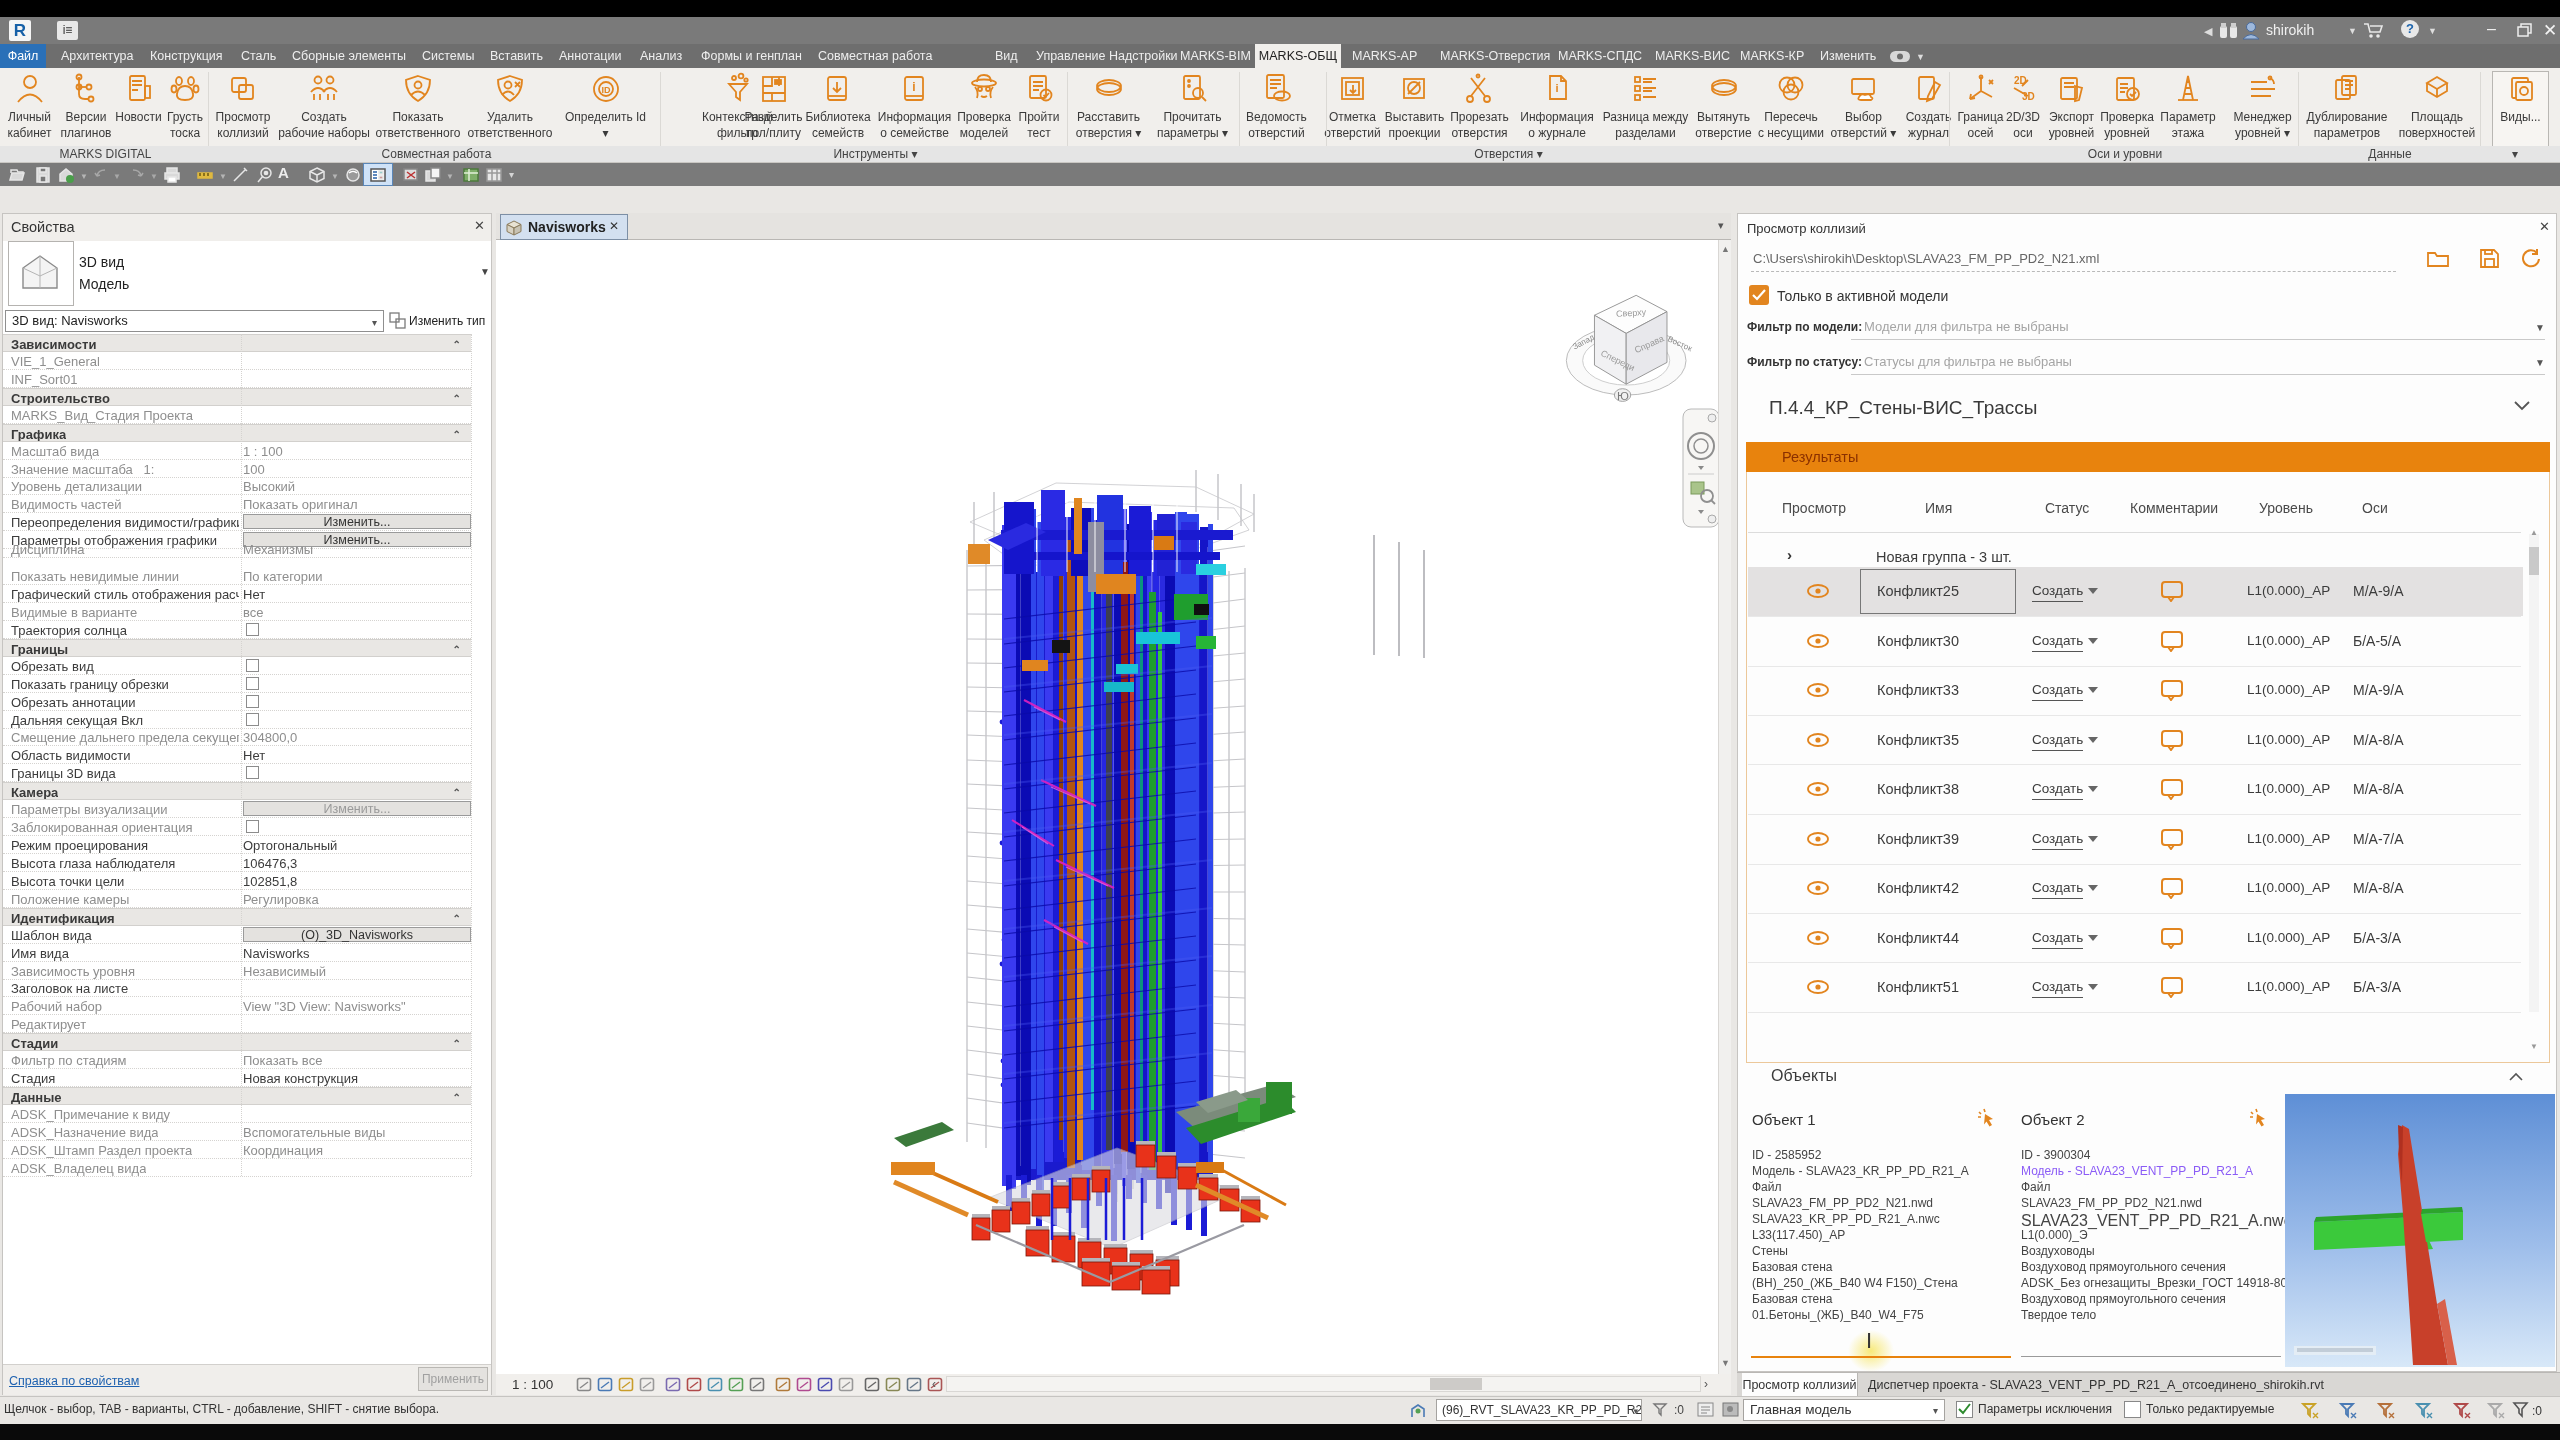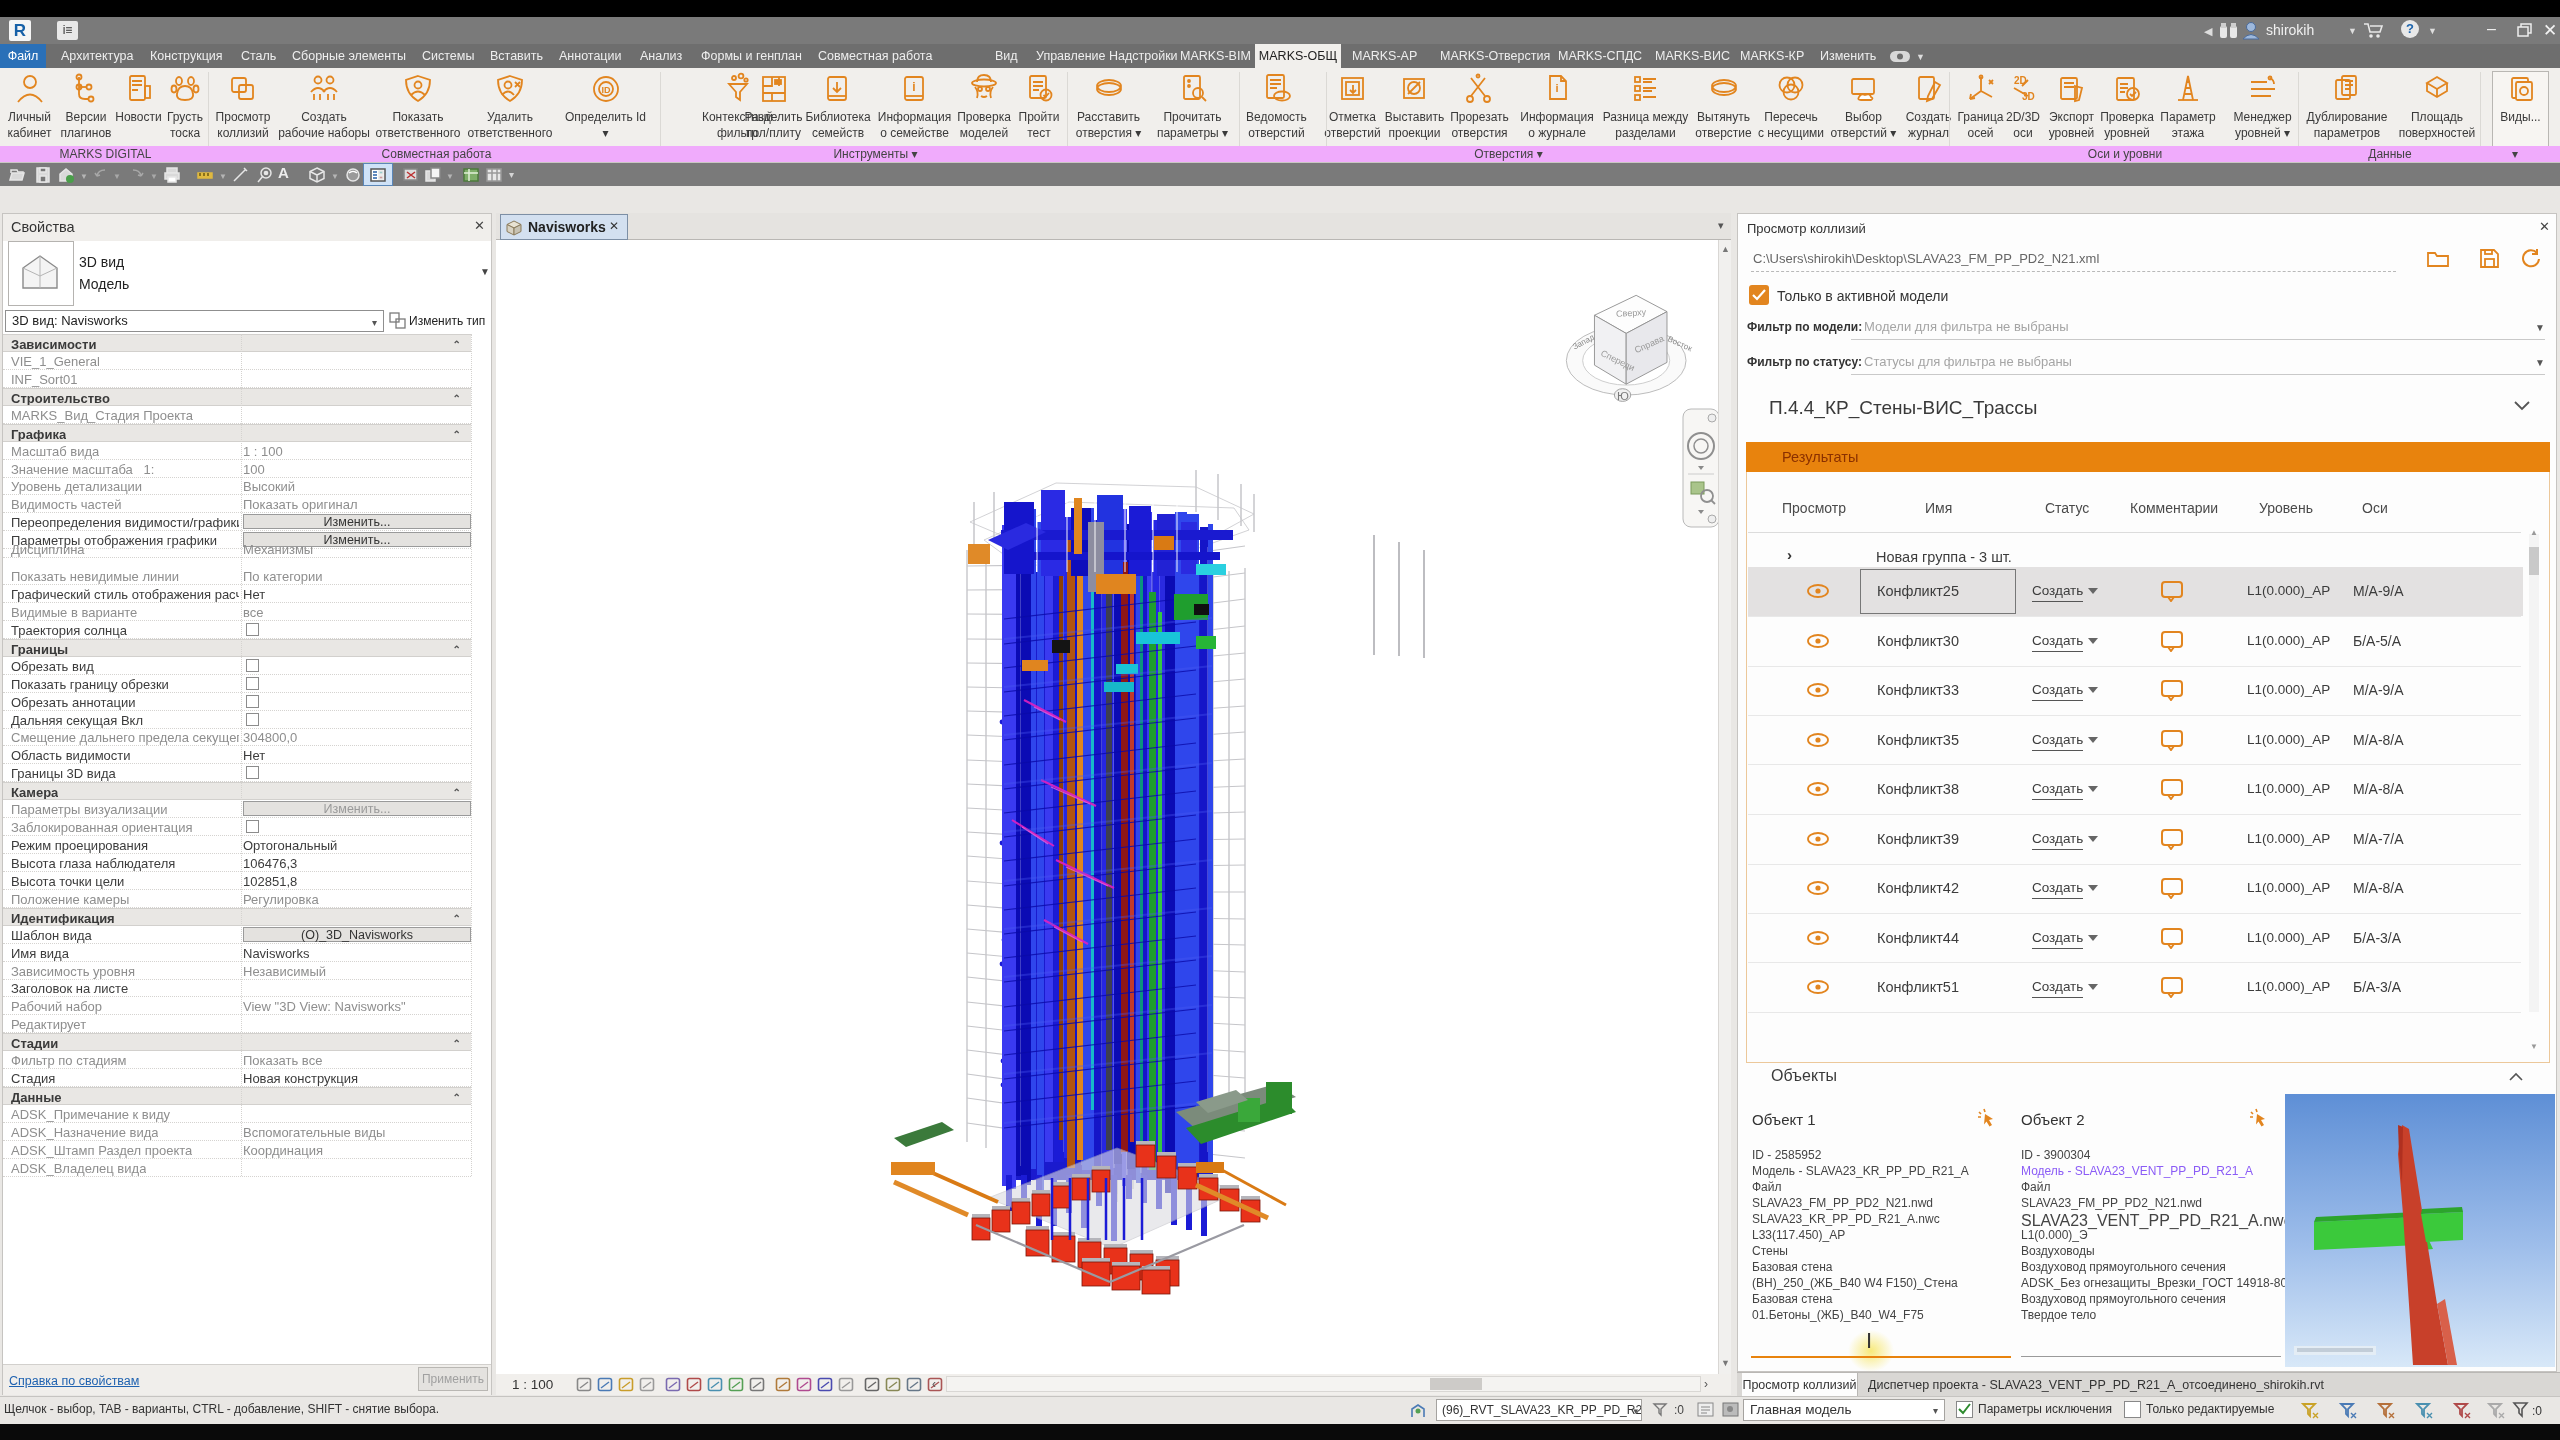--- a/index.html
+++ b/index.html
@@ -4,21 +4,21 @@
 html,body{width:2560px;height:1440px;overflow:hidden;background:#000;
   font-family:"Liberation Sans",sans-serif;-webkit-font-smoothing:antialiased;}
 .abs{position:absolute;}
 #titlebar{left:0;top:17px;width:2560px;height:27px;background:#7a7a7a;}
 #tabrow{left:0;top:44px;width:2560px;height:24px;background:#6e6e6e;}
 .tab{position:absolute;top:0;height:24px;line-height:24px;color:#eeeeee;font-size:12.5px;white-space:nowrap;}
 #ribbon{left:0;top:68px;width:2560px;height:95px;background:#f1efec;}
 .rbtn{position:absolute;top:4px;text-align:center;}
 .rlbl{font-size:12px;line-height:15.5px;color:#3a3a3a;white-space:nowrap;}
 .rsep{position:absolute;top:4px;width:1px;height:86px;background:#dbd9d5;}
-#ribfoot{left:0;top:146px;width:2560px;height:17px;background:#f0abfc;border-bottom:1px solid #c9c7c3;}
+#ribfoot{left:0;top:146px;width:2560px;height:17px;background:#e5e5e5;border-bottom:1px solid #c9c7c3;}
 .gt{position:absolute;top:1px;font-size:12px;color:#444;white-space:nowrap;}
 #qat{left:0;top:163px;width:2560px;height:23px;background:#7a7a7a;}
 #maingap{left:0;top:186px;width:2560px;height:27px;background:#e9e7e4;}
 #workarea{left:0;top:213px;width:2560px;height:1211px;background:#e9e7e4;}
 
 #props{left:2px;top:0;width:490px;height:1182px;background:#fff;border:1px solid #c6c4c1;}
 #props .hdr{position:absolute;left:0;top:0;width:100%;height:27px;background:#f0eeeb;font-size:14.5px;color:#333;}
 .prow{position:absolute;left:0;width:468px;font-size:13px;line-height:17px;white-space:nowrap;overflow:hidden;}
 .prow .lab{position:absolute;left:8px;top:1px;max-width:228px;overflow:hidden;display:inline-block;white-space:nowrap;}
 .prow .val{position:absolute;left:240px;top:1px;}

